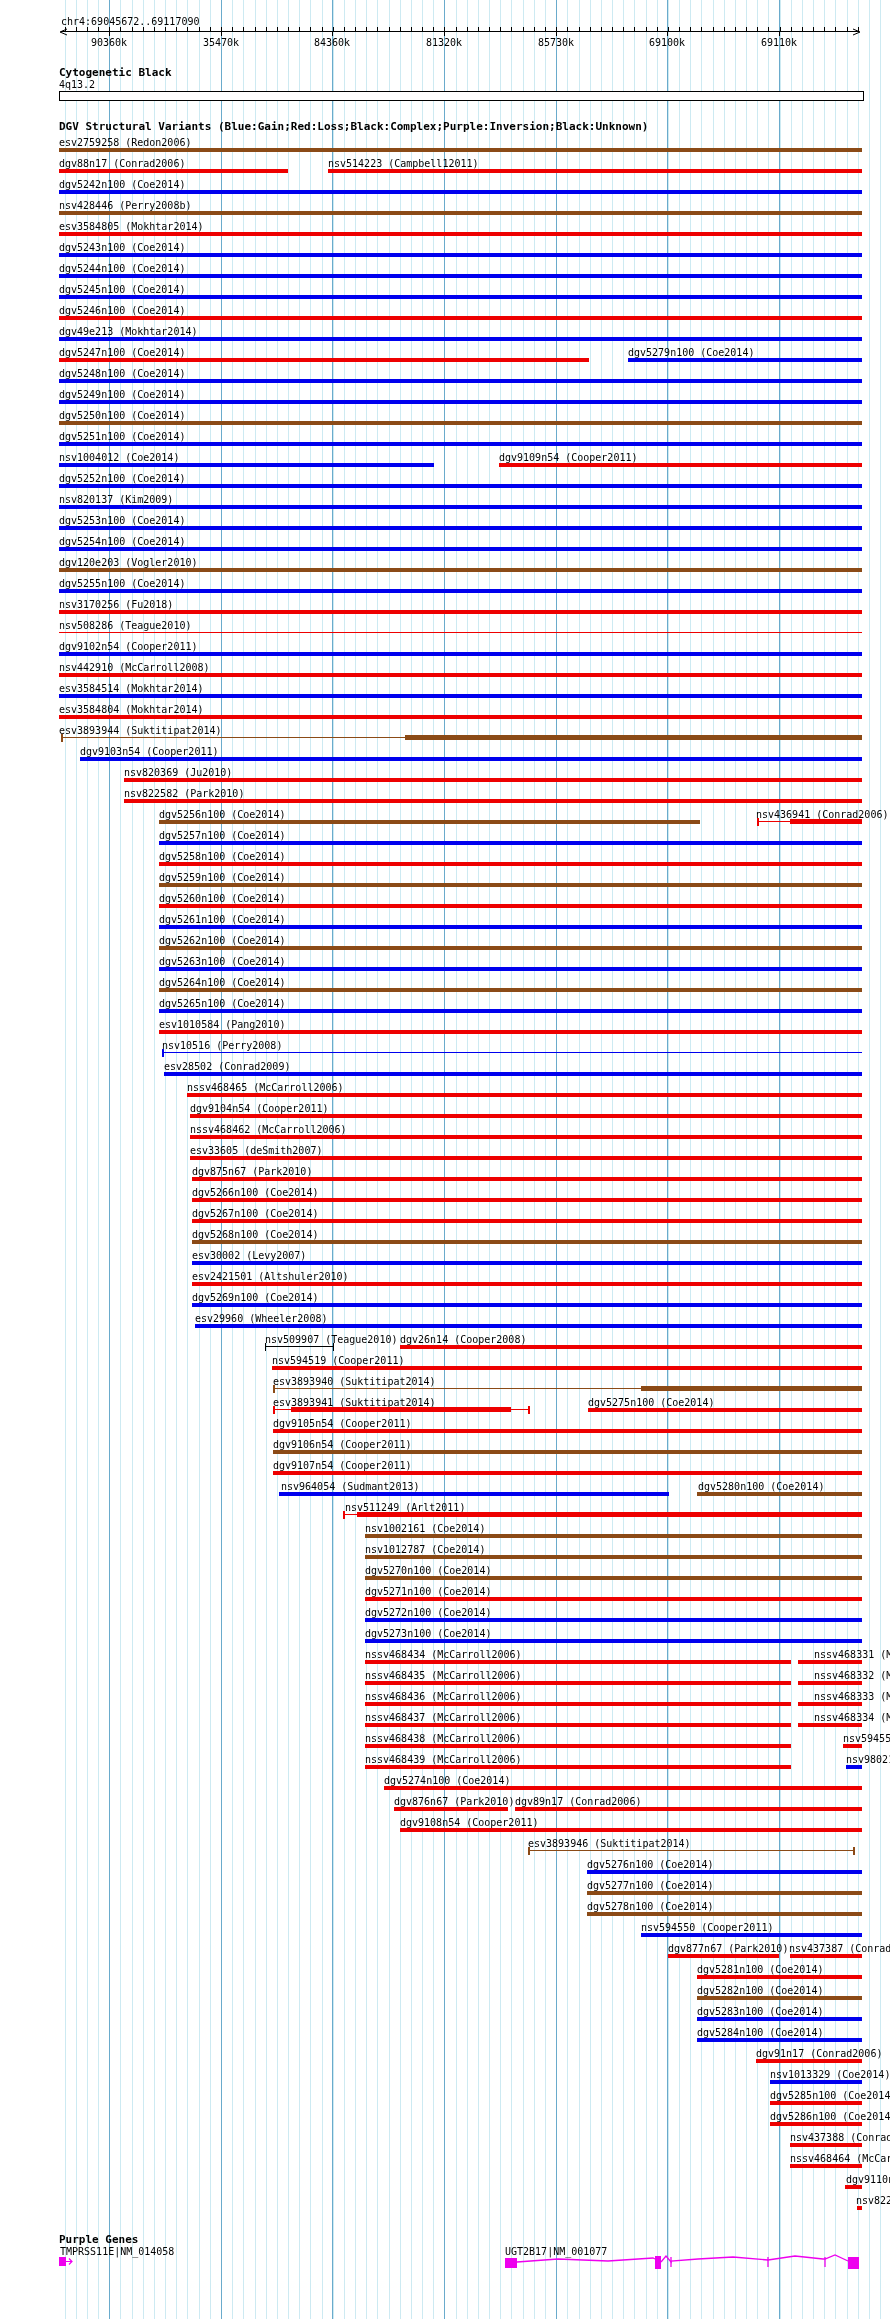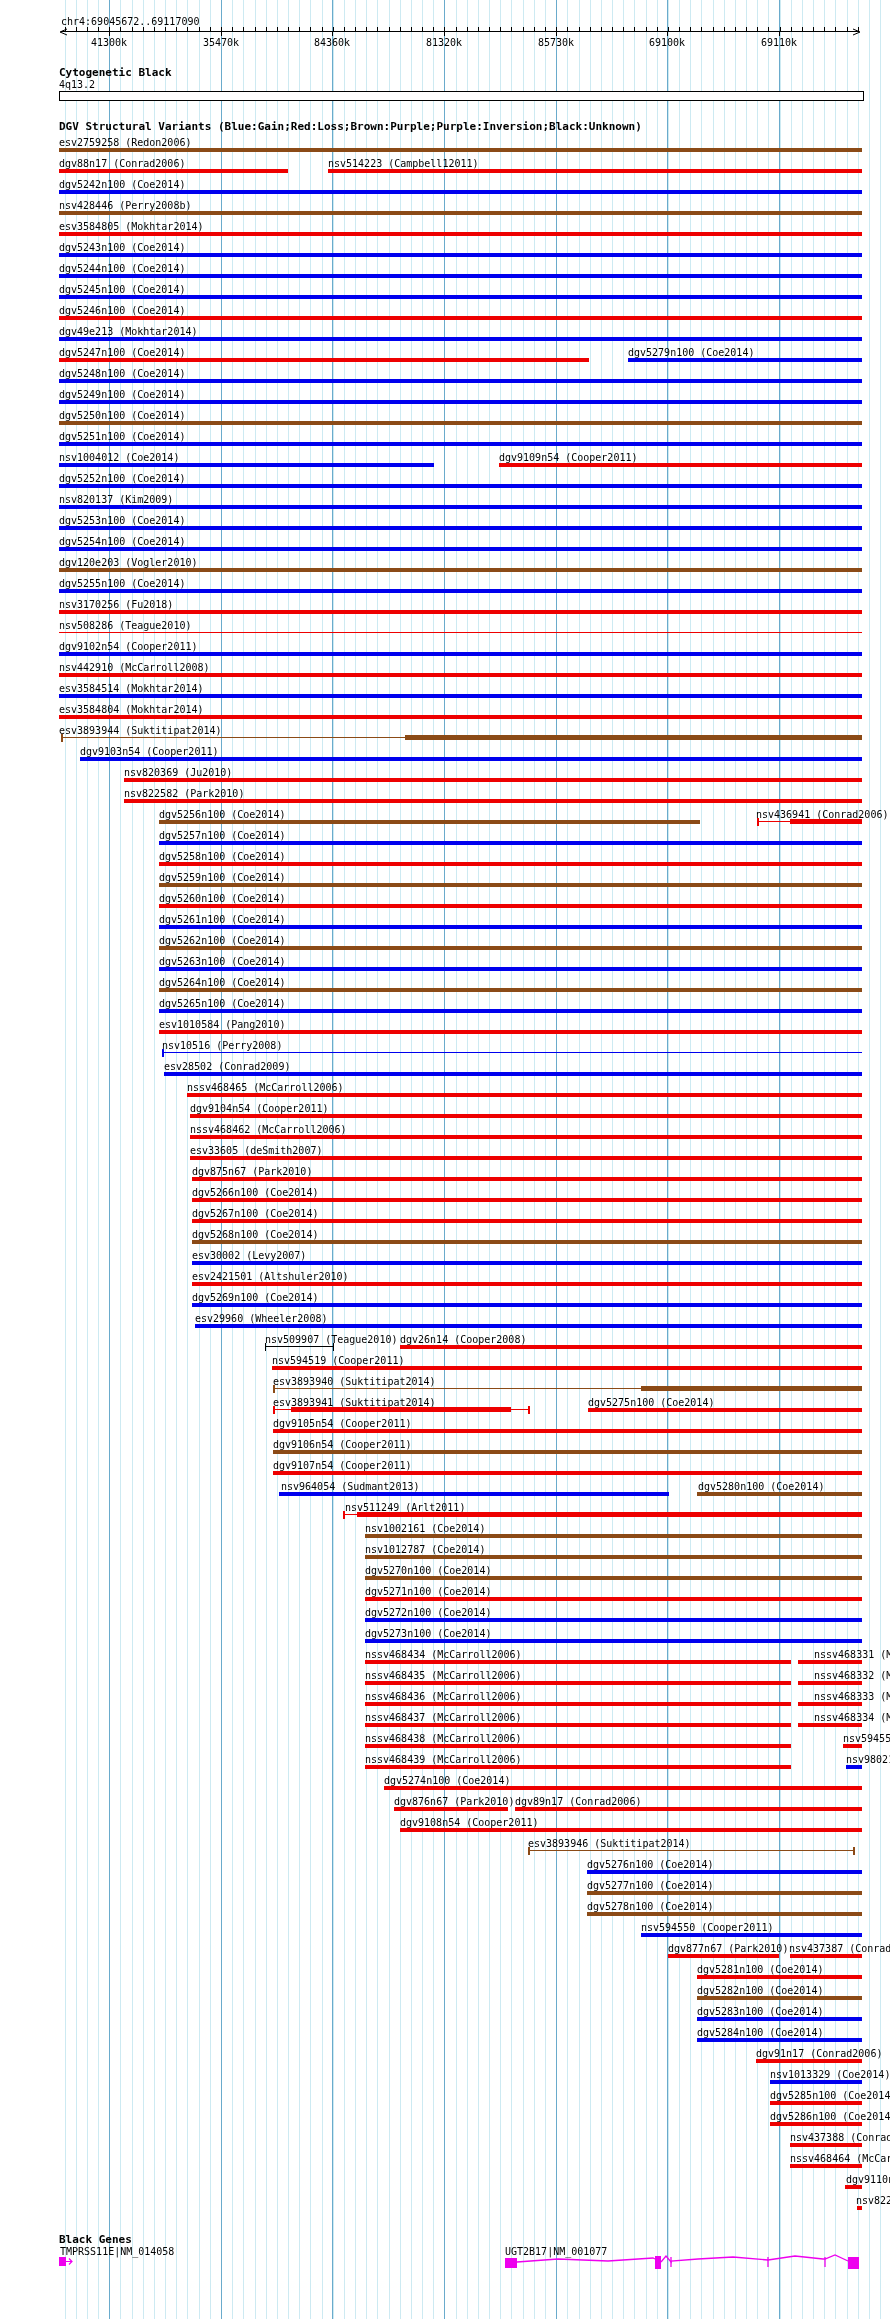--- a/index.html
+++ b/index.html
@@ -175,40 +175,40 @@
       <div style="position: absolute; left: 768px; top: 27px; width: 1px; height: 4px; background: rgb(0, 0, 0);"></div>
       <div style="position: absolute; left: 780px; top: 27px; width: 1px; height: 4px; background: rgb(0, 0, 0);"></div>
       <div style="position: absolute; left: 791px; top: 27px; width: 1px; height: 4px; background: rgb(0, 0, 0);"></div>
       <div style="position: absolute; left: 802px; top: 27px; width: 1px; height: 4px; background: rgb(0, 0, 0);"></div>
       <div style="position: absolute; left: 813px; top: 27px; width: 1px; height: 4px; background: rgb(0, 0, 0);"></div>
       <div style="position: absolute; left: 824px; top: 27px; width: 1px; height: 4px; background: rgb(0, 0, 0);"></div>
       <div style="position: absolute; left: 835px; top: 27px; width: 1px; height: 4px; background: rgb(0, 0, 0);"></div>
       <div style="position: absolute; left: 847px; top: 27px; width: 1px; height: 4px; background: rgb(0, 0, 0);"></div>
       <div style="position: absolute; left: 858px; top: 27px; width: 1px; height: 4px; background: rgb(0, 0, 0);"></div>
       <div style="position: absolute; left: 109px; top: 31px; width: 1px; height: 5px; background: rgb(0, 0, 0);"></div>
-      <div style="position: absolute; left: 91px; top: 37px; font: 10px &quot;DejaVu Sans Mono&quot;, monospace; color: rgb(0, 0, 0); white-space: pre;">41300k</div>
+      <div style="position: absolute; left: 91px; top: 37px; font: 10px &quot;DejaVu Sans Mono&quot;, monospace; color: rgb(0, 0, 0); white-space: pre;">90360k</div>
       <div style="position: absolute; left: 221px; top: 31px; width: 1px; height: 5px; background: rgb(0, 0, 0);"></div>
       <div style="position: absolute; left: 203px; top: 37px; font: 10px &quot;DejaVu Sans Mono&quot;, monospace; color: rgb(0, 0, 0); white-space: pre;">35470k</div>
       <div style="position: absolute; left: 332px; top: 31px; width: 1px; height: 5px; background: rgb(0, 0, 0);"></div>
       <div style="position: absolute; left: 314px; top: 37px; font: 10px &quot;DejaVu Sans Mono&quot;, monospace; color: rgb(0, 0, 0); white-space: pre;">84360k</div>
       <div style="position: absolute; left: 444px; top: 31px; width: 1px; height: 5px; background: rgb(0, 0, 0);"></div>
       <div style="position: absolute; left: 426px; top: 37px; font: 10px &quot;DejaVu Sans Mono&quot;, monospace; color: rgb(0, 0, 0); white-space: pre;">81320k</div>
       <div style="position: absolute; left: 556px; top: 31px; width: 1px; height: 5px; background: rgb(0, 0, 0);"></div>
       <div style="position: absolute; left: 538px; top: 37px; font: 10px &quot;DejaVu Sans Mono&quot;, monospace; color: rgb(0, 0, 0); white-space: pre;">85730k</div>
       <div style="position: absolute; left: 667px; top: 31px; width: 1px; height: 5px; background: rgb(0, 0, 0);"></div>
       <div style="position: absolute; left: 649px; top: 37px; font: 10px &quot;DejaVu Sans Mono&quot;, monospace; color: rgb(0, 0, 0); white-space: pre;">69100k</div>
       <div style="position: absolute; left: 779px; top: 31px; width: 1px; height: 5px; background: rgb(0, 0, 0);"></div>
       <div style="position: absolute; left: 761px; top: 37px; font: 10px &quot;DejaVu Sans Mono&quot;, monospace; color: rgb(0, 0, 0); white-space: pre;">69110k</div>
     </div>
 
   <div class="lbl bold" style="left:59px;top:67px;">Cytogenetic Black</div>
   <div class="lbl" style="left:59px;top:80px;">4q13.2</div>
   <div id="cytoband-box" style="left: 59px; top: 91px; width: 803px; height: 8px;"></div>
 
-  <div class="lbl bold" style="left:59px;top:121px;">DGV Structural Variants (Blue:Gain;Red:Loss;Brown:Purple;Purple:Inversion;Black:Unknown)</div>
+  <div class="lbl bold" style="left:59px;top:121px;">DGV Structural Variants (Blue:Gain;Red:Loss;Black:Complex;Purple:Inversion;Black:Unknown)</div>
   <div id="variant-layer">
       <div style="position: absolute; left: 59px; top: 138px; font: 10px / 10px &quot;DejaVu Sans Mono&quot;, monospace; white-space: pre; color: rgb(0, 0, 0);">esv2759258 (Redon2006)</div>
       <div style="position: absolute; left: 59px; top: 148px; width: 803px; height: 4px; background: rgb(139, 74, 22);"></div>
       <div style="position: absolute; left: 59px; top: 159px; font: 10px / 10px &quot;DejaVu Sans Mono&quot;, monospace; white-space: pre; color: rgb(0, 0, 0);">dgv88n17 (Conrad2006)</div>
       <div style="position: absolute; left: 59px; top: 169px; width: 229px; height: 4px; background: rgb(238, 0, 0);"></div>
       <div style="position: absolute; left: 328px; top: 159px; font: 10px / 10px &quot;DejaVu Sans Mono&quot;, monospace; white-space: pre; color: rgb(0, 0, 0);">nsv514223 (Campbell12011)</div>
       <div style="position: absolute; left: 328px; top: 169px; width: 534px; height: 4px; background: rgb(238, 0, 0);"></div>
       <div style="position: absolute; left: 59px; top: 180px; font: 10px / 10px &quot;DejaVu Sans Mono&quot;, monospace; white-space: pre; color: rgb(0, 0, 0);">dgv5242n100 (Coe2014)</div>
       <div style="position: absolute; left: 59px; top: 190px; width: 803px; height: 4px; background: rgb(0, 0, 238);"></div>
       <div style="position: absolute; left: 59px; top: 201px; font: 10px / 10px &quot;DejaVu Sans Mono&quot;, monospace; white-space: pre; color: rgb(0, 0, 0);">nsv428446 (Perry2008b)</div>
@@ -443,21 +443,21 @@
       <div style="position: absolute; left: 790px; top: 2133px; font: 10px / 10px &quot;DejaVu Sans Mono&quot;, monospace; white-space: pre; color: rgb(0, 0, 0);">nsv437388 (Conrad2006)</div>
       <div style="position: absolute; left: 790px; top: 2143px; width: 72px; height: 4px; background: rgb(238, 0, 0);"></div>
       <div style="position: absolute; left: 790px; top: 2154px; font: 10px / 10px &quot;DejaVu Sans Mono&quot;, monospace; white-space: pre; color: rgb(0, 0, 0);">nssv468464 (McCarroll2006)</div>
       <div style="position: absolute; left: 790px; top: 2164px; width: 72px; height: 4px; background: rgb(238, 0, 0);"></div>
       <div style="position: absolute; left: 846px; top: 2175px; font: 10px / 10px &quot;DejaVu Sans Mono&quot;, monospace; white-space: pre; color: rgb(0, 0, 0);">dgv9110n54 (Cooper2011)</div>
       <div style="position: absolute; left: 845px; top: 2185px; width: 17px; height: 4px; background: rgb(238, 0, 0);"></div>
       <div style="position: absolute; left: 856px; top: 2196px; font: 10px / 10px &quot;DejaVu Sans Mono&quot;, monospace; white-space: pre; color: rgb(0, 0, 0);">nsv822</div>
       <div style="position: absolute; left: 857px; top: 2206px; width: 5px; height: 4px; background: rgb(238, 0, 0);"></div>
     </div>
 
-  <div class="lbl bold" style="left:59px;top:2234px;">Black Genes</div>
+  <div class="lbl bold" style="left:59px;top:2234px;">Purple Genes</div>
 
   <div class="lbl" style="left:60px;top:2247px;">TMPRSS11E|NM_014058</div>
   <svg width="20" height="16" style="left:59px;top:2254px;">
     <rect x="0" y="3" width="7" height="9" fill="#ee00ee"></rect>
     <path d="M7,7.5 L13,7.5 M10,4.5 L13,7.5 L10,10.5" stroke="#ee00ee" stroke-width="1.2" fill="none"></path>
   </svg>
 
   <div class="lbl" style="left:505px;top:2247px;">UGT2B17|NM_001077</div>
   <svg width="362" height="20" style="left:503px;top:2252px;">
     <g stroke="#ee00ee" fill="none" stroke-width="1.3">

